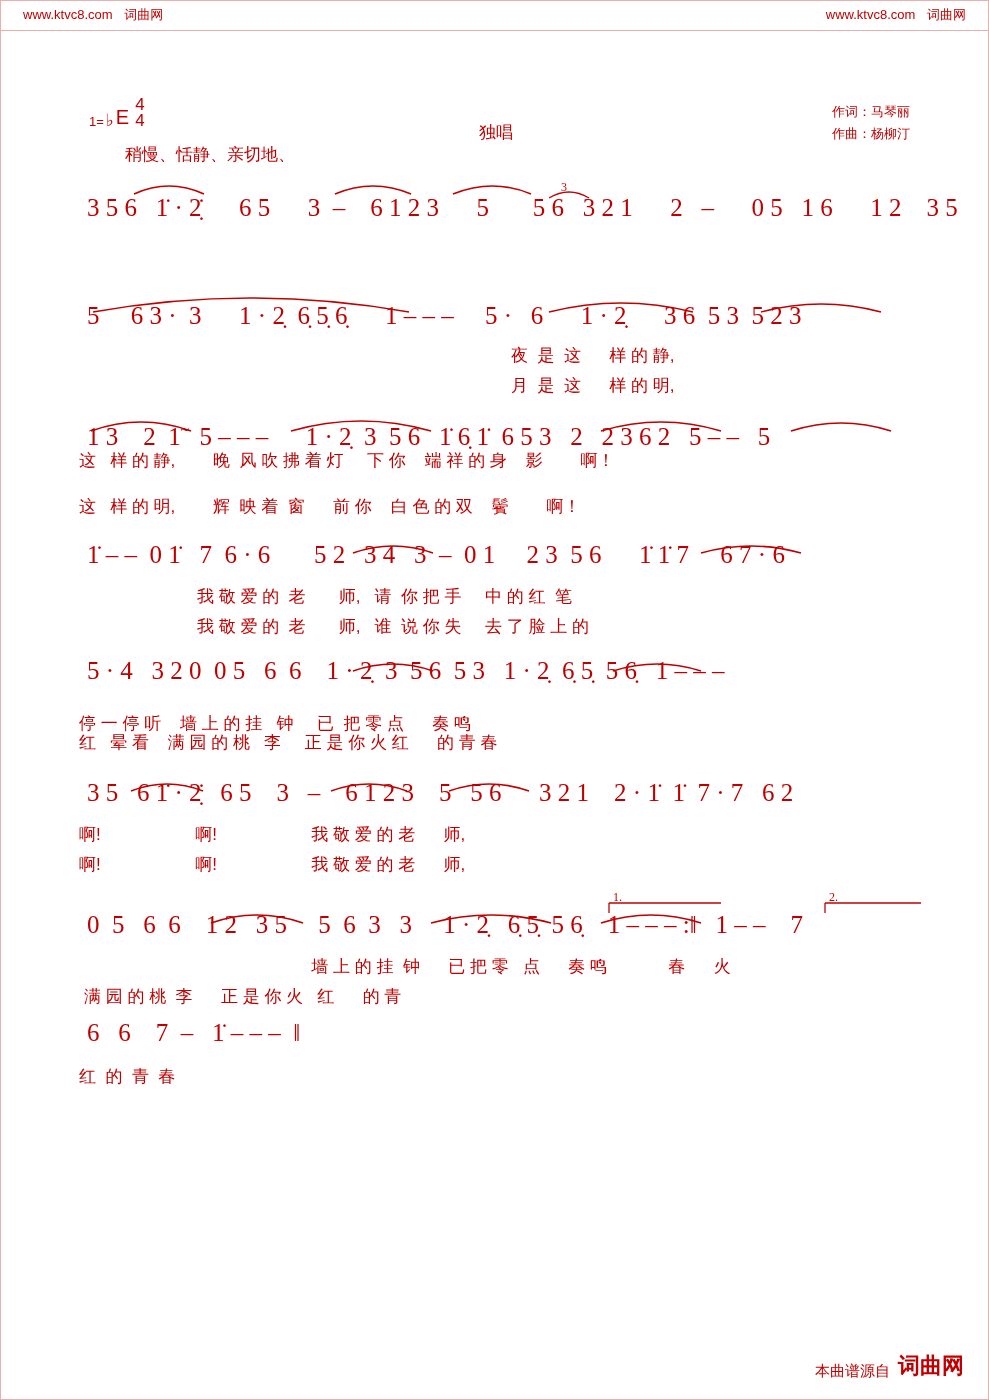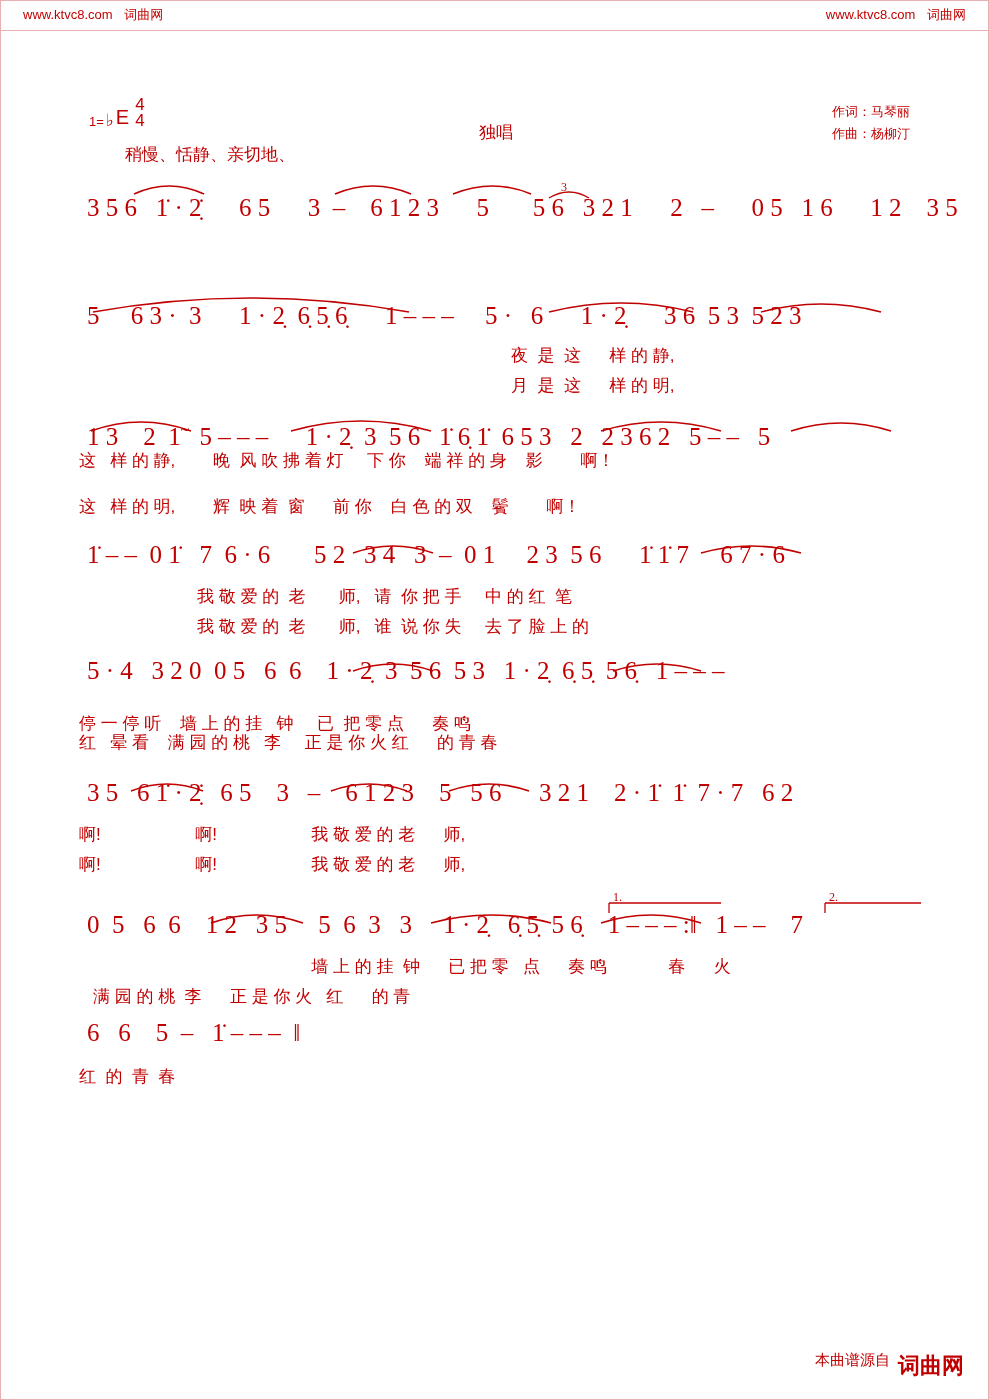--- a/index.html
+++ b/index.html
@@ -143,21 +143,21 @@
   }
 
   
   .bottom-credit {
     position: absolute;
     right: 24px;
     bottom: 18px;
     font-size: 15px;
     color: #c00000;
     display: flex;
-    align-items: flex-start;
+    align-items: flex-end;
     gap: 8px;
   }
   .bottom-credit .brand {
     font-size: 22px;
     color: #c00000;
     font-weight: bold;
   }
 </style>
 </head>
 <body>
@@ -267,25 +267,25 @@
       <path d="M600 34 Q650 18 700 34" stroke="#c00000" fill="none" stroke-width="1.6"></path>
       <text x="612" y="12" fill="#c00000" font-size="12" font-family="Liberation Serif, serif">1.</text>
       <line x1="608" y1="14" x2="720" y2="14" stroke="#c00000" stroke-width="1.3"></line>
       <line x1="608" y1="14" x2="608" y2="24" stroke="#c00000" stroke-width="1.3"></line>
       <text x="828" y="12" fill="#c00000" font-size="12" font-family="Liberation Serif, serif">2.</text>
       <line x1="824" y1="14" x2="920" y2="14" stroke="#c00000" stroke-width="1.3"></line>
       <line x1="824" y1="14" x2="824" y2="24" stroke="#c00000" stroke-width="1.3"></line>
     </svg>
     <div class="notes" style="top:22px;">0  5   6  6    1 2   3 5     5  6  3   3     1 · 2̣   6̣ 5̣  5 6̣    1 – – – :‖   1 – –    7</div>
     <div class="lyric" style="top:66px; left:100px;text-align:center;">墙 上 的 挂  钟      已 把 零   点      奏 鸣             春      火</div>
-    <div class="lyric" style="top:96px; left:92px;">满 园 的 桃  李      正 是 你 火   红      的 青</div>
+    <div class="lyric" style="top:96px; left:83px;">满 园 的 桃  李      正 是 你 火   红      的 青</div>
   </div>
 
   <div class="system" style="top:1012px;">
-    <div class="notes" style="top:6px;">6   6    5  –   1̇ – – –  ‖</div>
+    <div class="notes" style="top:6px;">6   6    7  –   1̇ – – –  ‖</div>
     <div class="lyric" style="top:52px;">红  的  青  春</div>
   </div>
 
   <div class="bottom-credit">
     <span>本曲谱源自</span>
     <span class="brand">词曲网</span>
   </div>
 
 </div>
 

